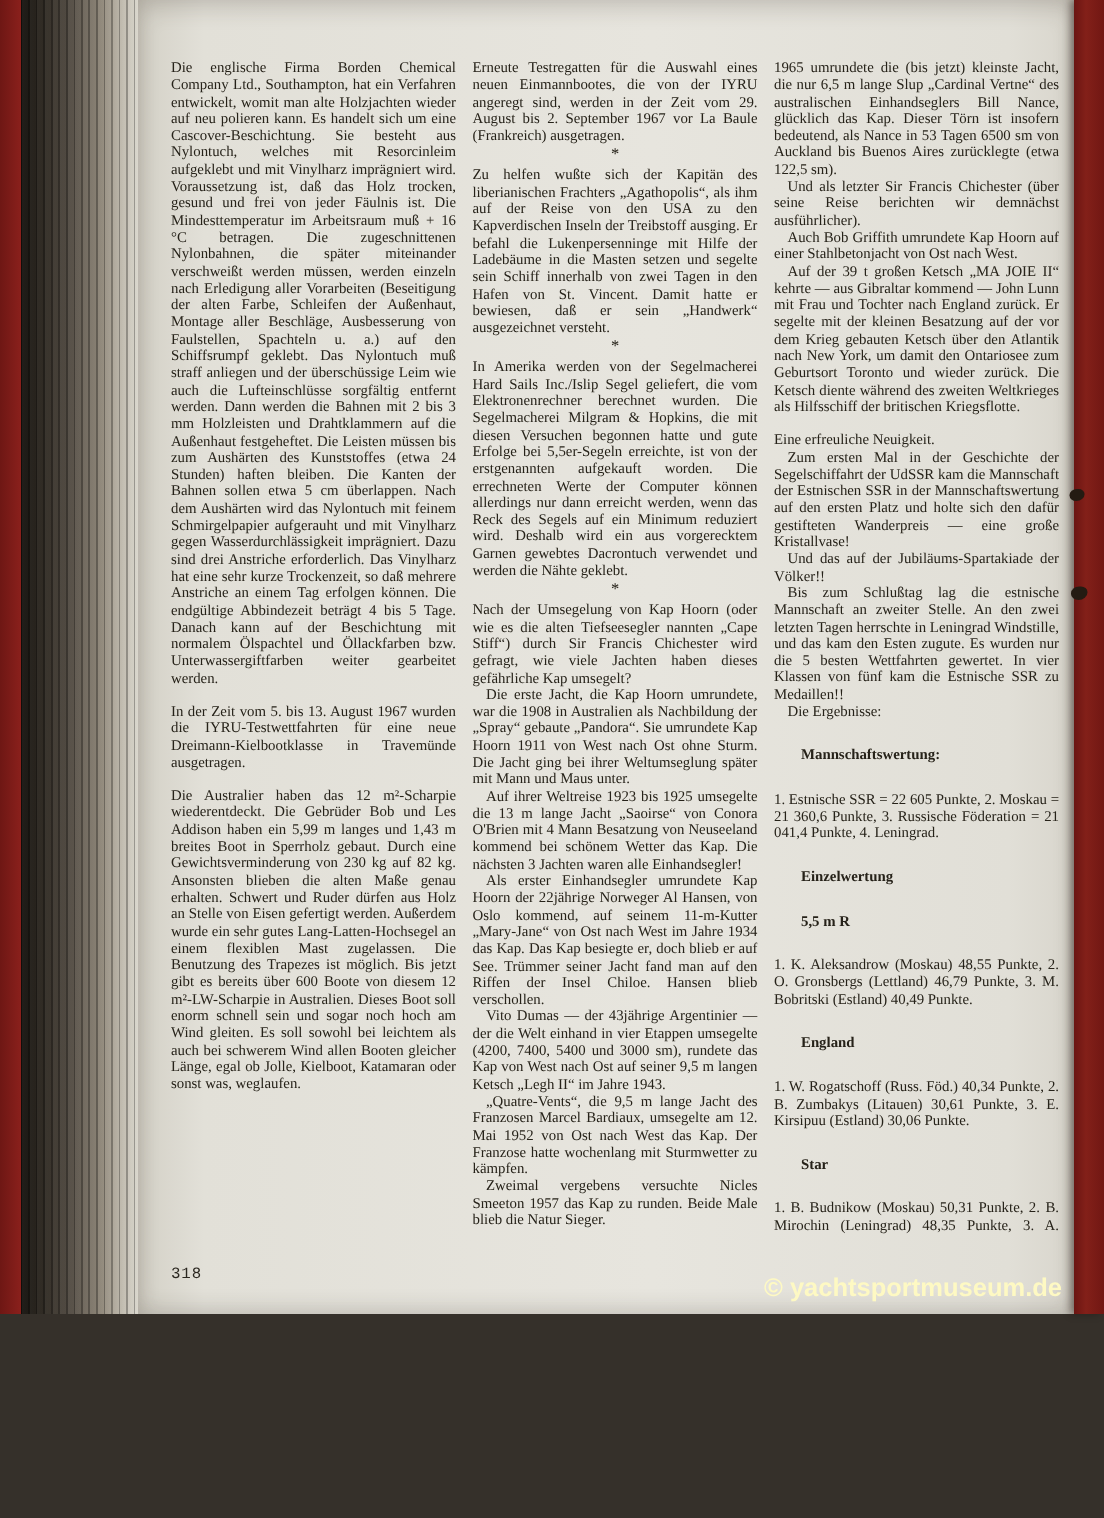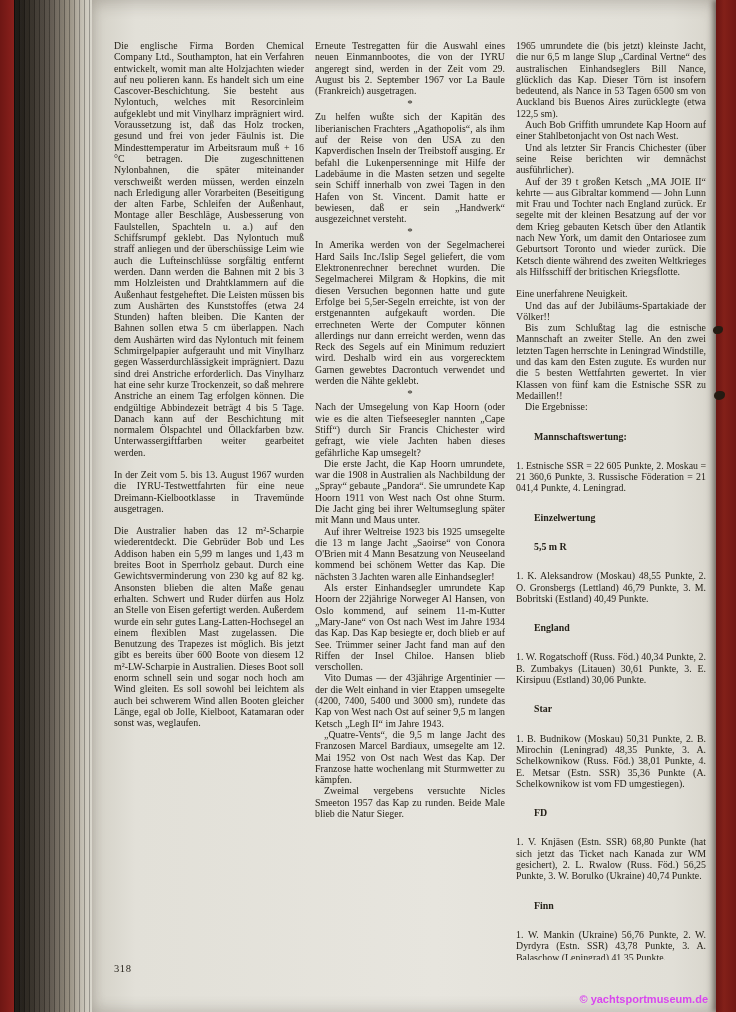--- a/index.html
+++ b/index.html
@@ -7,21 +7,21 @@
     padding: 0;
     width: 736px;
     height: 1012px;
     overflow: hidden;
     background: #35302a;
     font-family: "Liberation Serif", "DejaVu Serif", serif;
   }
   .scan {
     position: relative;
     width: 736px;
-    height: 1012px;
+    height: 876px;
   }
   
   .edge-left {
     position: absolute;
     left: 0; top: 0; bottom: 0;
     width: 14px;
     background: linear-gradient(90deg, #6e1714, #8a201c);
   }
   
   .binding {
@@ -88,33 +88,34 @@
     height: 15px;
     line-height: 15px;
     text-align: center;
     font-size: 11px;
   }
   .gap { height: 11px; }
 
   .page-number {
     position: absolute;
     left: 22px;
-    bottom: 38px;
+    bottom: 20px;
     font-size: 10.5px;
     letter-spacing: 0.6px;
     color: #2b2720;
+    font-family: Liberation Mono, monospace;
   }
   .watermark {
     position: absolute;
     right: 28px;
     bottom: 7px;
     font-family: "Liberation Sans", "DejaVu Sans", sans-serif;
     font-weight: bold;
-    font-size: 11px;
-    color: #d946ef;
+    font-size: 17px;
+    color: #fef9c3;
     z-index: 5;
   }
 </style>
 </head>
 <body>
 
 <div class="scan">
   <div class="edge-left"></div>
   <div class="binding"></div>
 
@@ -138,25 +139,26 @@
           <p class="para">Nach der Umsegelung von Kap Hoorn (oder wie es die alten Tiefseesegler nannten „Cape Stiff“) durch Sir Francis Chichester wird gefragt, wie viele Jachten haben dieses gefährliche Kap umsegelt?</p>
           <p class="para">Die erste Jacht, die Kap Hoorn umrundete, war die 1908 in Australien als Nachbildung der „Spray“ gebaute „Pandora“. Sie umrundete Kap Hoorn 1911 von West nach Ost ohne Sturm. Die Jacht ging bei ihrer Weltumseglung später mit Mann und Maus unter.</p>
           <p class="para">Auf ihrer Weltreise 1923 bis 1925 umsegelte die 13 m lange Jacht „Saoirse“ von Conora O'Brien mit 4 Mann Besatzung von Neuseeland kommend bei schönem Wetter das Kap. Die nächsten 3 Jachten waren alle Einhandsegler!</p>
           <p class="para">Als erster Einhandsegler umrundete Kap Hoorn der 22jährige Norweger Al Hansen, von Oslo kommend, auf seinem 11-m-Kutter „Mary-Jane“ von Ost nach West im Jahre 1934 das Kap. Das Kap besiegte er, doch blieb er auf See. Trümmer seiner Jacht fand man auf den Riffen der Insel Chiloe. Hansen blieb verschollen.</p>
           <p class="para">Vito Dumas — der 43jährige Argentinier — der die Welt einhand in vier Etappen umsegelte (4200, 7400, 5400 und 3000 sm), rundete das Kap von West nach Ost auf seiner 9,5 m langen Ketsch „Legh II“ im Jahre 1943.</p>
           <p class="para">„Quatre-Vents“, die 9,5 m lange Jacht des Franzosen Marcel Bardiaux, umsegelte am 12. Mai 1952 von Ost nach West das Kap. Der Franzose hatte wochenlang mit Sturmwetter zu kämpfen.</p>
           <p class="para">Zweimal vergebens versuchte Nicles Smeeton 1957 das Kap zu runden. Beide Male blieb die Natur Sieger.</p>
         </div>
       <div class="col">
           <p class="para">1965 umrundete die (bis jetzt) kleinste Jacht, die nur 6,5 m lange Slup „Cardinal Vertne“ des australischen Einhandseglers Bill Nance, glücklich das Kap. Dieser Törn ist insofern bedeutend, als Nance in 53 Tagen 6500 sm von Auckland bis Buenos Aires zurücklegte (etwa 122,5 sm).</p>
+          <p class="para">Und als letzter Sir Francis Chichester (über seine Reise berichten wir demnächst ausführlicher).</p>
           <p class="para">Auch Bob Griffith umrundete Kap Hoorn auf einer Stahlbetonjacht von Ost nach West.</p>
-          <p class="para">Und als letzter Sir Francis Chichester (über seine Reise berichten wir demnächst ausführlicher).</p>
           <p class="para">Auf der 39 t großen Ketsch „MA JOIE II“ kehrte — aus Gibraltar kommend — John Lunn mit Frau und Tochter nach England zurück. Er segelte mit der kleinen Besatzung auf der vor dem Krieg gebauten Ketsch über den Atlantik nach New York, um damit den Ontariosee zum Geburtsort Toronto und wieder zurück. Die Ketsch diente während des zweiten Weltkrieges als Hilfsschiff der britischen Kriegsflotte.</p>
           <div class="gap"></div>
-          <p class="para">Eine unerfahrene Neuigkeit.</p>
+          <p class="para">Eine erfreuliche Neuigkeit.</p>
+          <p class="para">Zum ersten Mal in der Geschichte der Segelschiffahrt der UdSSR kam die Mannschaft der Estnischen SSR in der Mannschaftswertung auf den ersten Platz und holte sich den dafür gestifteten Wanderpreis — eine große Kristallvase!</p>
           <p class="para">Und das auf der Jubiläums-Spartakiade der Völker!!</p>
           <p class="para">Bis zum Schlußtag lag die estnische Mannschaft an zweiter Stelle. An den zwei letzten Tagen herrschte in Leningrad Windstille, und das kam den Esten zugute. Es wurden nur die 5 besten Wettfahrten gewertet. In vier Klassen von fünf kam die Estnische SSR zu Medaillen!!</p>
           <p class="para">Die Ergebnisse:</p>
           <p class="heading">Mannschaftswertung:</p>
           <p class="para">1. Estnische SSR = 22 605 Punkte, 2. Moskau = 21 360,6 Punkte, 3. Russische Föderation = 21 041,4 Punkte, 4. Leningrad.</p>
           <p class="heading">Einzelwertung</p>
           <p class="heading">5,5 m R</p>
           <p class="para">1. K. Aleksandrow (Moskau) 48,55 Punkte, 2. O. Gronsbergs (Lettland) 46,79 Punkte, 3. M. Bobritski (Estland) 40,49 Punkte.</p>
           <p class="heading">England</p>
           <p class="para">1. W. Rogatschoff (Russ. Föd.) 40,34 Punkte, 2. B. Zumbakys (Litauen) 30,61 Punkte, 3. E. Kirsipuu (Estland) 30,06 Punkte.</p>

